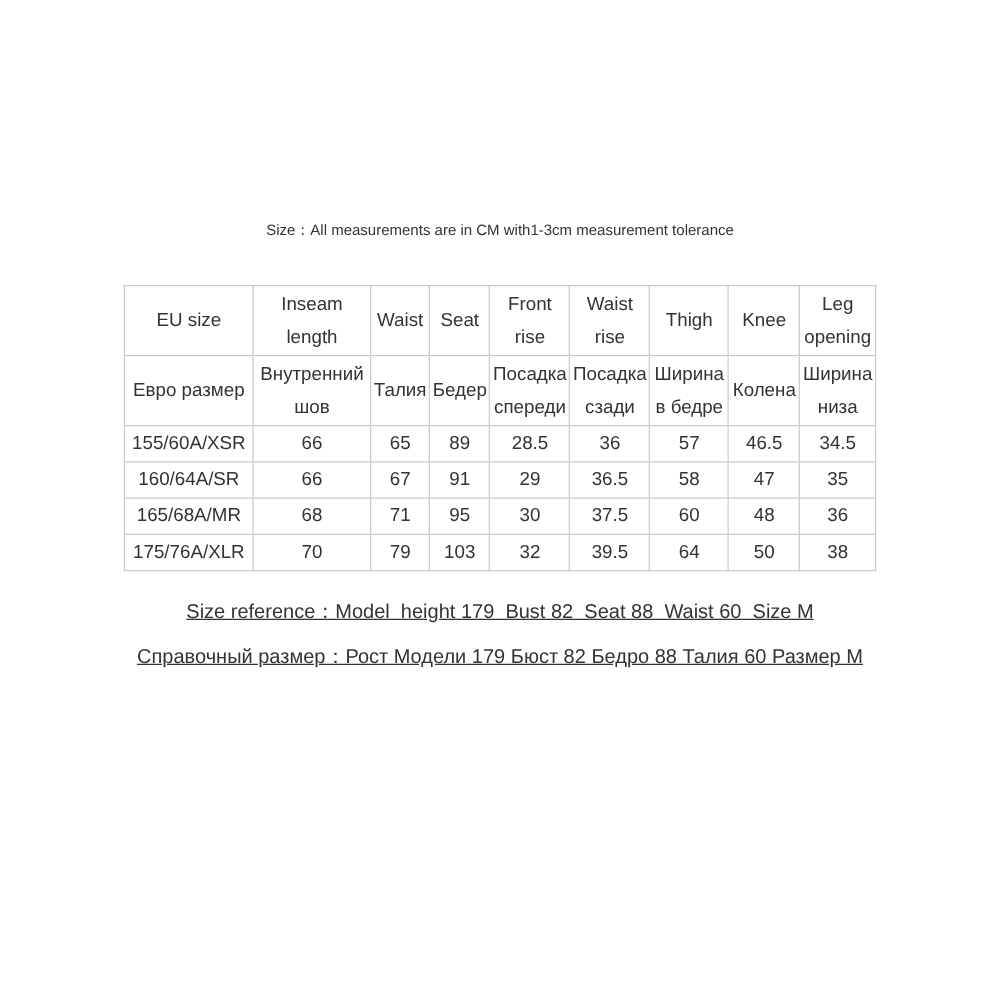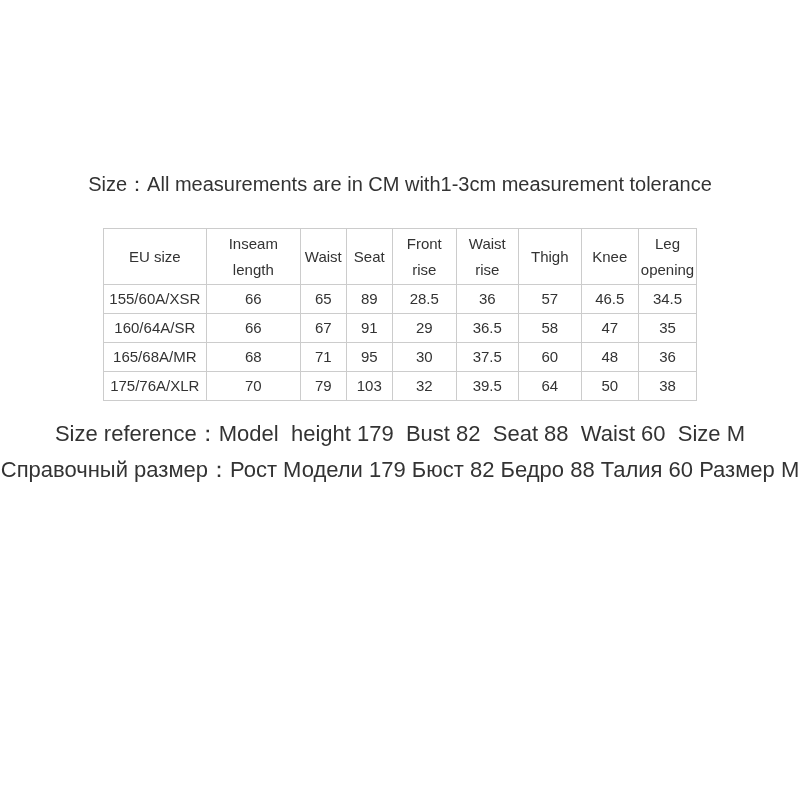--- a/index.html
+++ b/index.html
@@ -11,21 +11,21 @@
     font-family: "Liberation Sans", sans-serif;
     color: #333333;
   }
   .page {
     width: 800px;
     height: 800px;
     padding-top: 174px;
     text-align: center;
   }
   .title-line {
-    font-size: 20px;
+    font-size: 12px;
     line-height: 20px;
     margin: 0 0 12px 0;
     white-space: pre-wrap;
     color: #333333;
   }
   table.size-table {
     border-collapse: collapse;
     margin: 34px auto 0 auto;
     table-layout: fixed;
     border-radius: 16px;
@@ -54,25 +54,26 @@
     line-height: 26px;
     white-space: pre-line;
   }
   table.size-table td {
     height: 28px;
     line-height: 28px;
     white-space: nowrap;
     text-align: center;
   }
   .footer-line {
-    font-size: 22px;
+    font-size: 16px;
     line-height: 20px;
     margin: 0;
     white-space: pre-wrap;
     color: #333333;
+    text-decoration: underline;
   }
   .footer-en { margin-top: 23px; }
   .footer-ru { margin-top: 16px; }
 </style>
 </head>
 <body>
 
 <div class="page">
 
   <p class="title-line">Size：All measurements are in CM with1-3cm measurement tolerance</p>
@@ -97,20 +98,36 @@
 length</th>
           <th>Waist</th>
           <th>Seat</th>
           <th>Front
 rise</th>
           <th>Waist rise</th>
           <th>Thigh</th>
           <th>Knee</th>
           <th>Leg
 opening</th>
+        </tr>
+        <tr>
+          <th>Евро размер</th>
+          <th>Внутренний
+шов</th>
+          <th>Талия</th>
+          <th>Бедер</th>
+          <th>Посадка
+спереди</th>
+          <th>Посадка
+сзади</th>
+          <th>Ширина
+в бедре</th>
+          <th>Колена</th>
+          <th>Ширина
+низа</th>
         </tr>
         <tr>
           <td>155/60A/XSR</td>
           <td>66</td>
           <td>65</td>
           <td>89</td>
           <td>28.5</td>
           <td>36</td>
           <td>57</td>
           <td>46.5</td>

